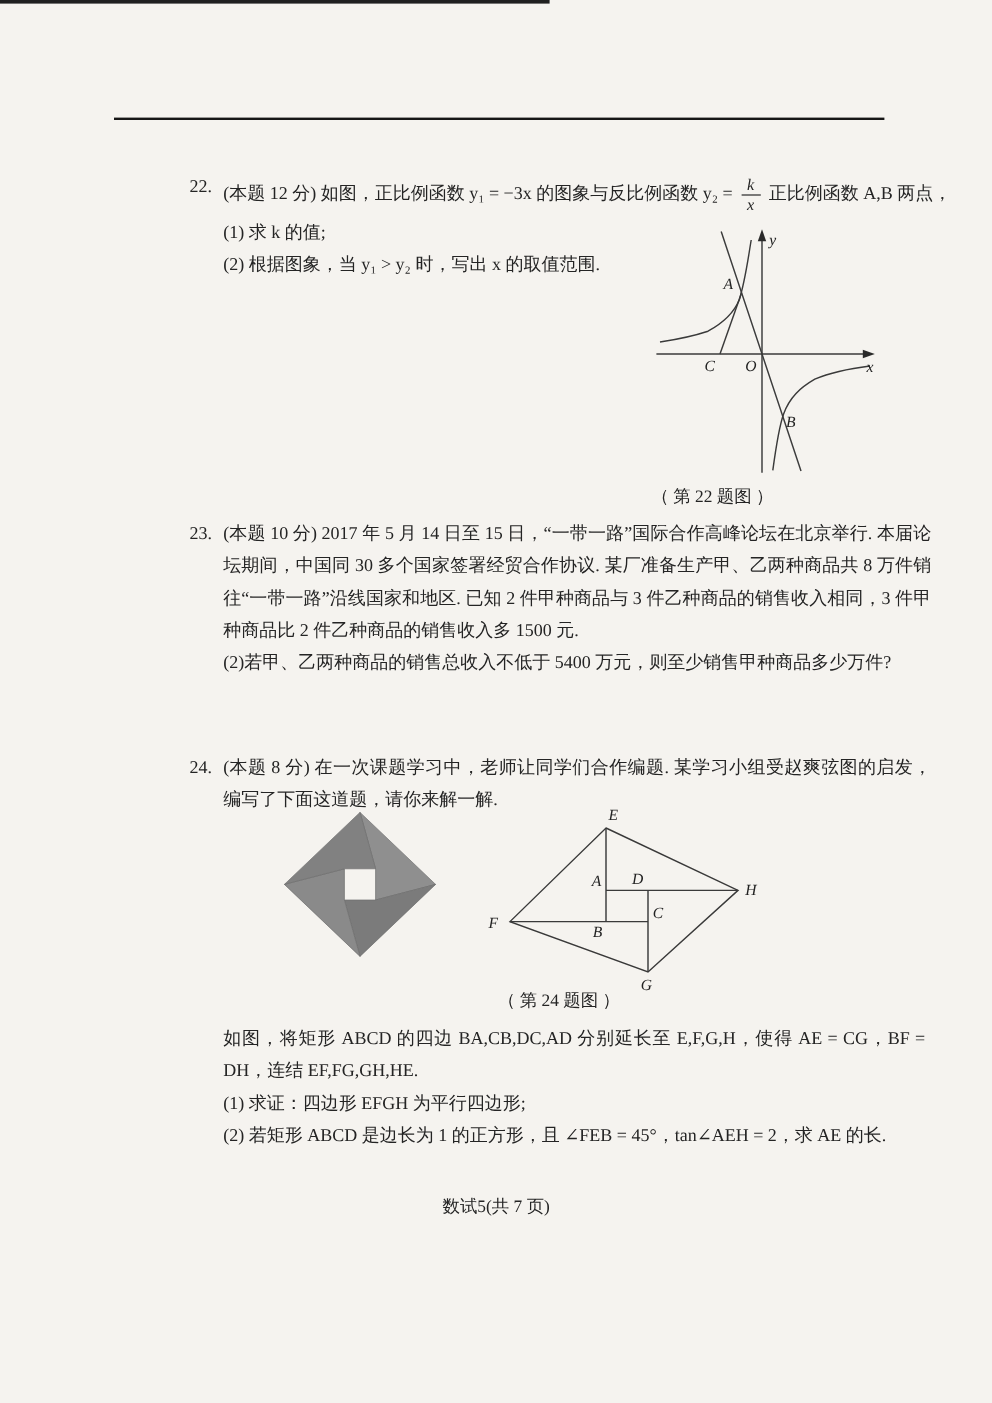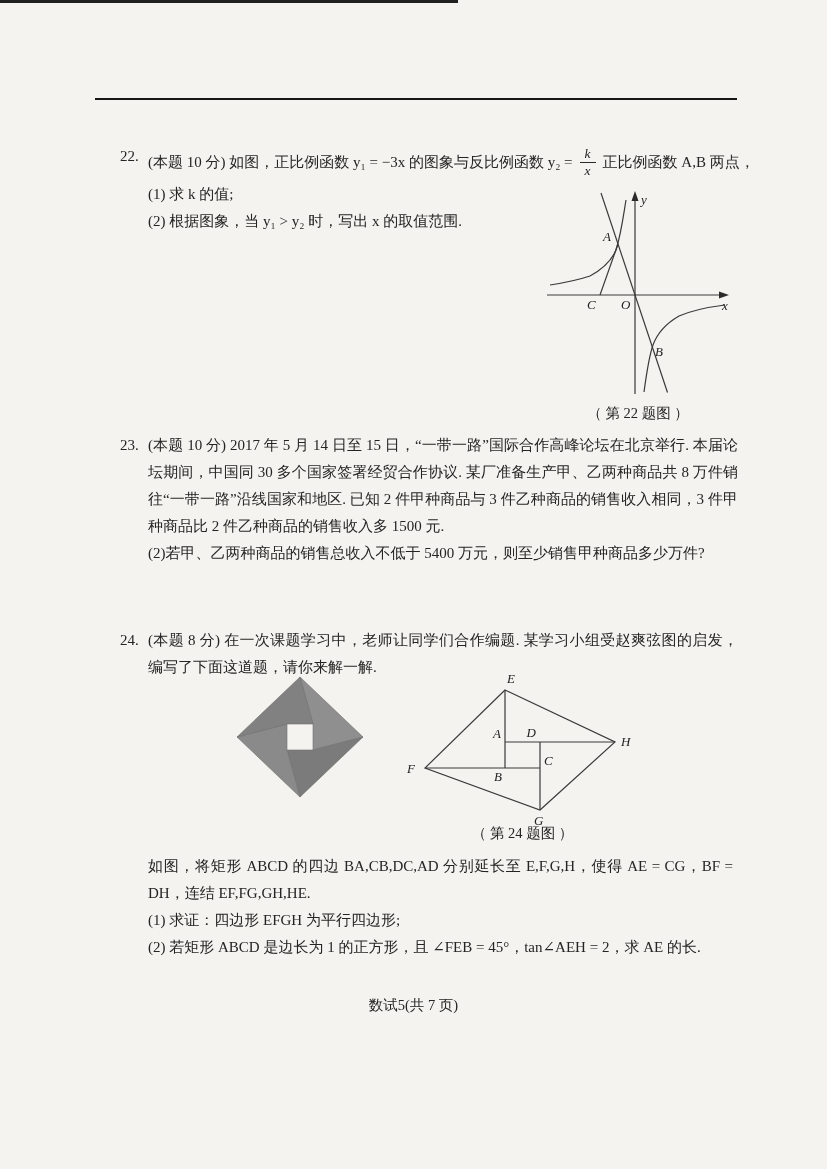--- a/index.html
+++ b/index.html
@@ -6,50 +6,50 @@
   html,body { background:#e8e6e1; }
   .page {
     position:relative; width:827px; height:1169px; margin:0 auto;
     background:#f5f3ef; color:#242424; overflow:hidden;
     font-family:"Liberation Serif","DejaVu Serif",serif;
     font-size:15px;
   }
   .abs { position:absolute; }
   .scan-strip { background:#202020; }
   .top-rule { background:#161616; }
-  .prob { line-height:27px; }
+  .prob { line-height:27px;margin-left:38px; }
   .prob-row { display:flex; align-items:flex-start; }
   .prob-num { width:28px; flex:none; }
   .prob-body { flex:1; min-width:0; }
   .prob-body p { margin:0; }
   .just { text-align:justify; }
   .mline { display:flex; align-items:center; height:38px; white-space:nowrap; gap:5px; }
   .frac { display:inline-flex; flex-direction:column; align-items:center;
           font-style:italic; font-size:13.5px; line-height:1.15; margin:0 2px; }
   .frac .fnum { padding:0 5px; border-bottom:1.2px solid #2a2a2a; }
   .frac .fden { padding:0 5px; }
-  .caption { text-align:center; font-size:14.5px; }
+  .caption { text-align:left; font-size:14.5px; }
   .footer { text-align:center; font-size:14.5px; }
   .fig-label text { font-style:italic; font-size:13px; fill:#222;
           font-family:"Liberation Serif","DejaVu Serif",serif; }
 </style>
 </head>
 <body>
 
 <div class="page">
 
   <div class="abs scan-strip" style="left:0;top:0;width:458px;height:3px"></div>
   <div class="abs top-rule" style="left:95px;top:98px;width:642px;height:2px"></div>
 
   <div class="prob abs" style="left:120px;top:143px;width:640px">
     <div class="prob-row">
       <span class="prob-num">22.</span>
       <div class="prob-body">
         <p class="mline">
-          <span>(本题 10 分) 如图，正比例函数 y₁ = −3x 的图象与反比例函数 y₂ =</span>
+          <span>(本题 12 分) 如图，正比例函数 y₁ = −3x 的图象与反比例函数 y₂ =</span>
           <span class="frac">
             <span class="fnum">k</span>
             <span class="fden">x</span>
           </span>
           <span>正比例函数 A,B 两点，</span>
         </p>
         <p>(1) 求 k 的值;</p>
         <p>(2) 根据图象，当 y₁ &gt; y₂ 时，写出 x 的取值范围.</p>
       </div>
     </div>

